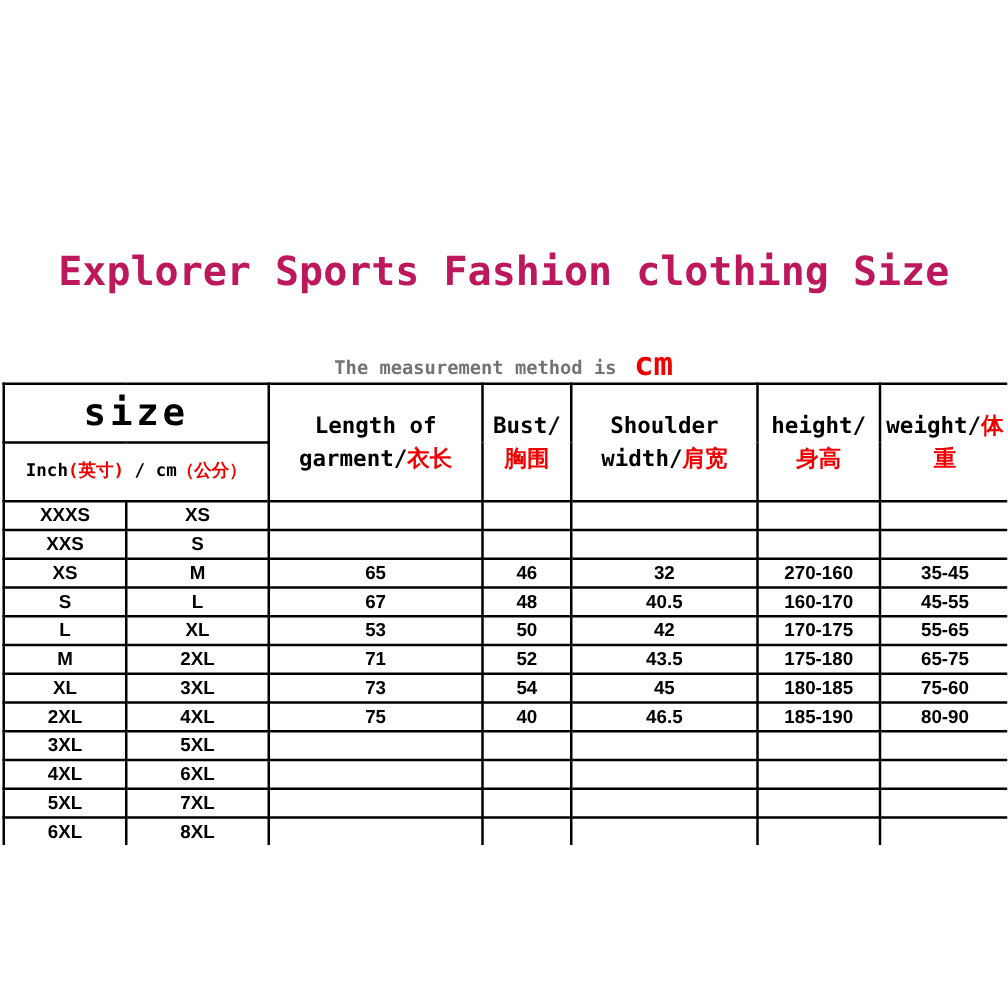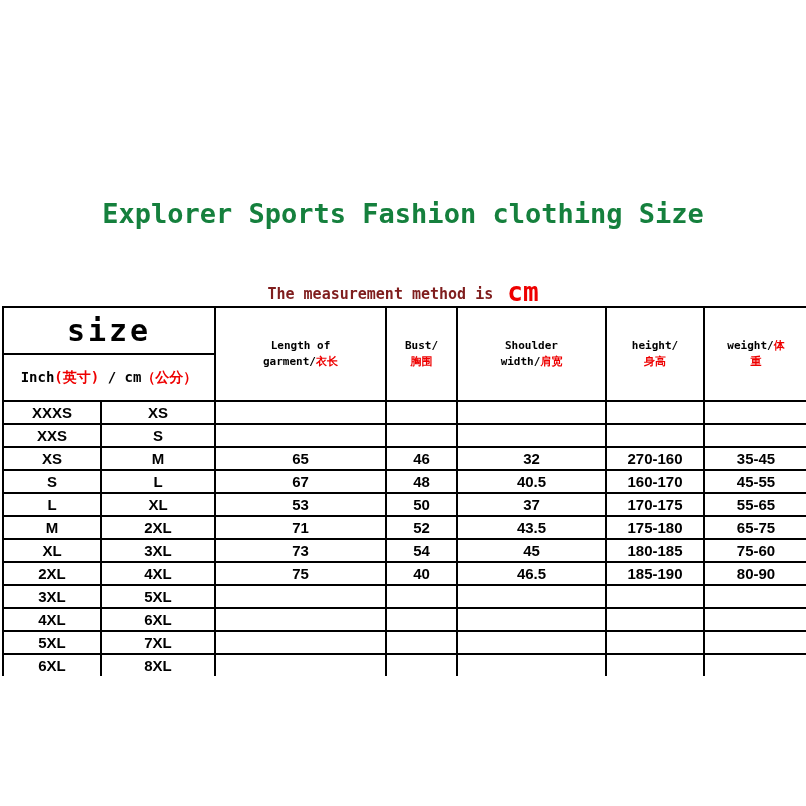--- a/index.html
+++ b/index.html
@@ -18,41 +18,41 @@
     overflow: hidden;
   }
   .title {
     position: absolute;
     top: 198px;
     left: 0;
     width: 806px;
     margin: 0;
     text-align: center;
     font-family: "DejaVu Sans Mono", "Liberation Mono", monospace;
-    font-size: 27px;
-    font-weight: bold;
-    color: #15803d;
+    font-size: 32px;
+    font-weight: bold;
+    color: #be185d;
     letter-spacing: 0px;
     white-space: nowrap;
   }
   .subtitle {
     position: absolute;
     top: 272px;
     left: 0;
     width: 806px;
     height: 31px;
     display: flex;
     justify-content: center;
     align-items: flex-end;
     gap: 14px;
   }
   .subtitle .note-text {
     font-size: 15px;
     font-weight: bold;
-    color: #7f1d1d;
+    color: #737373;
     line-height: 1.2;
     white-space: nowrap;
   }
   .subtitle .note-unit {
     font-size: 26px;
     font-weight: bold;
     color: #ee0000;
     line-height: 0.85;
     white-space: nowrap;
   }
@@ -76,21 +76,21 @@
   }
   
   table.size-table th.last-col,
   table.size-table td.last-col { border-right: none; margin-left: 47px; }
   table.size-table tbody tr:last-child td { border-bottom: none; }
 
   thead th {
     font-family: "DejaVu Sans Mono", "Liberation Mono", monospace;
     font-weight: bold;
     color: #000000;
-    font-size: 11px;
+    font-size: 18px;
     line-height: 1.5;
     white-space: normal;
   }
   th.size-cell {
     font-size: 30px;
     letter-spacing: 3px;
     height: 42px;
   }
   th.unit-cell {
     font-size: 14px;
@@ -193,21 +193,21 @@
           <td>48</td>
           <td>40.5</td>
           <td>160-170</td>
           <td class="last-col">45-55</td>
         </tr>
         <tr>
           <td>L</td>
           <td>XL</td>
           <td>53</td>
           <td>50</td>
-          <td>37</td>
+          <td>42</td>
           <td>170-175</td>
           <td class="last-col">55-65</td>
         </tr>
         <tr>
           <td>M</td>
           <td>2XL</td>
           <td>71</td>
           <td>52</td>
           <td>43.5</td>
           <td>175-180</td>

